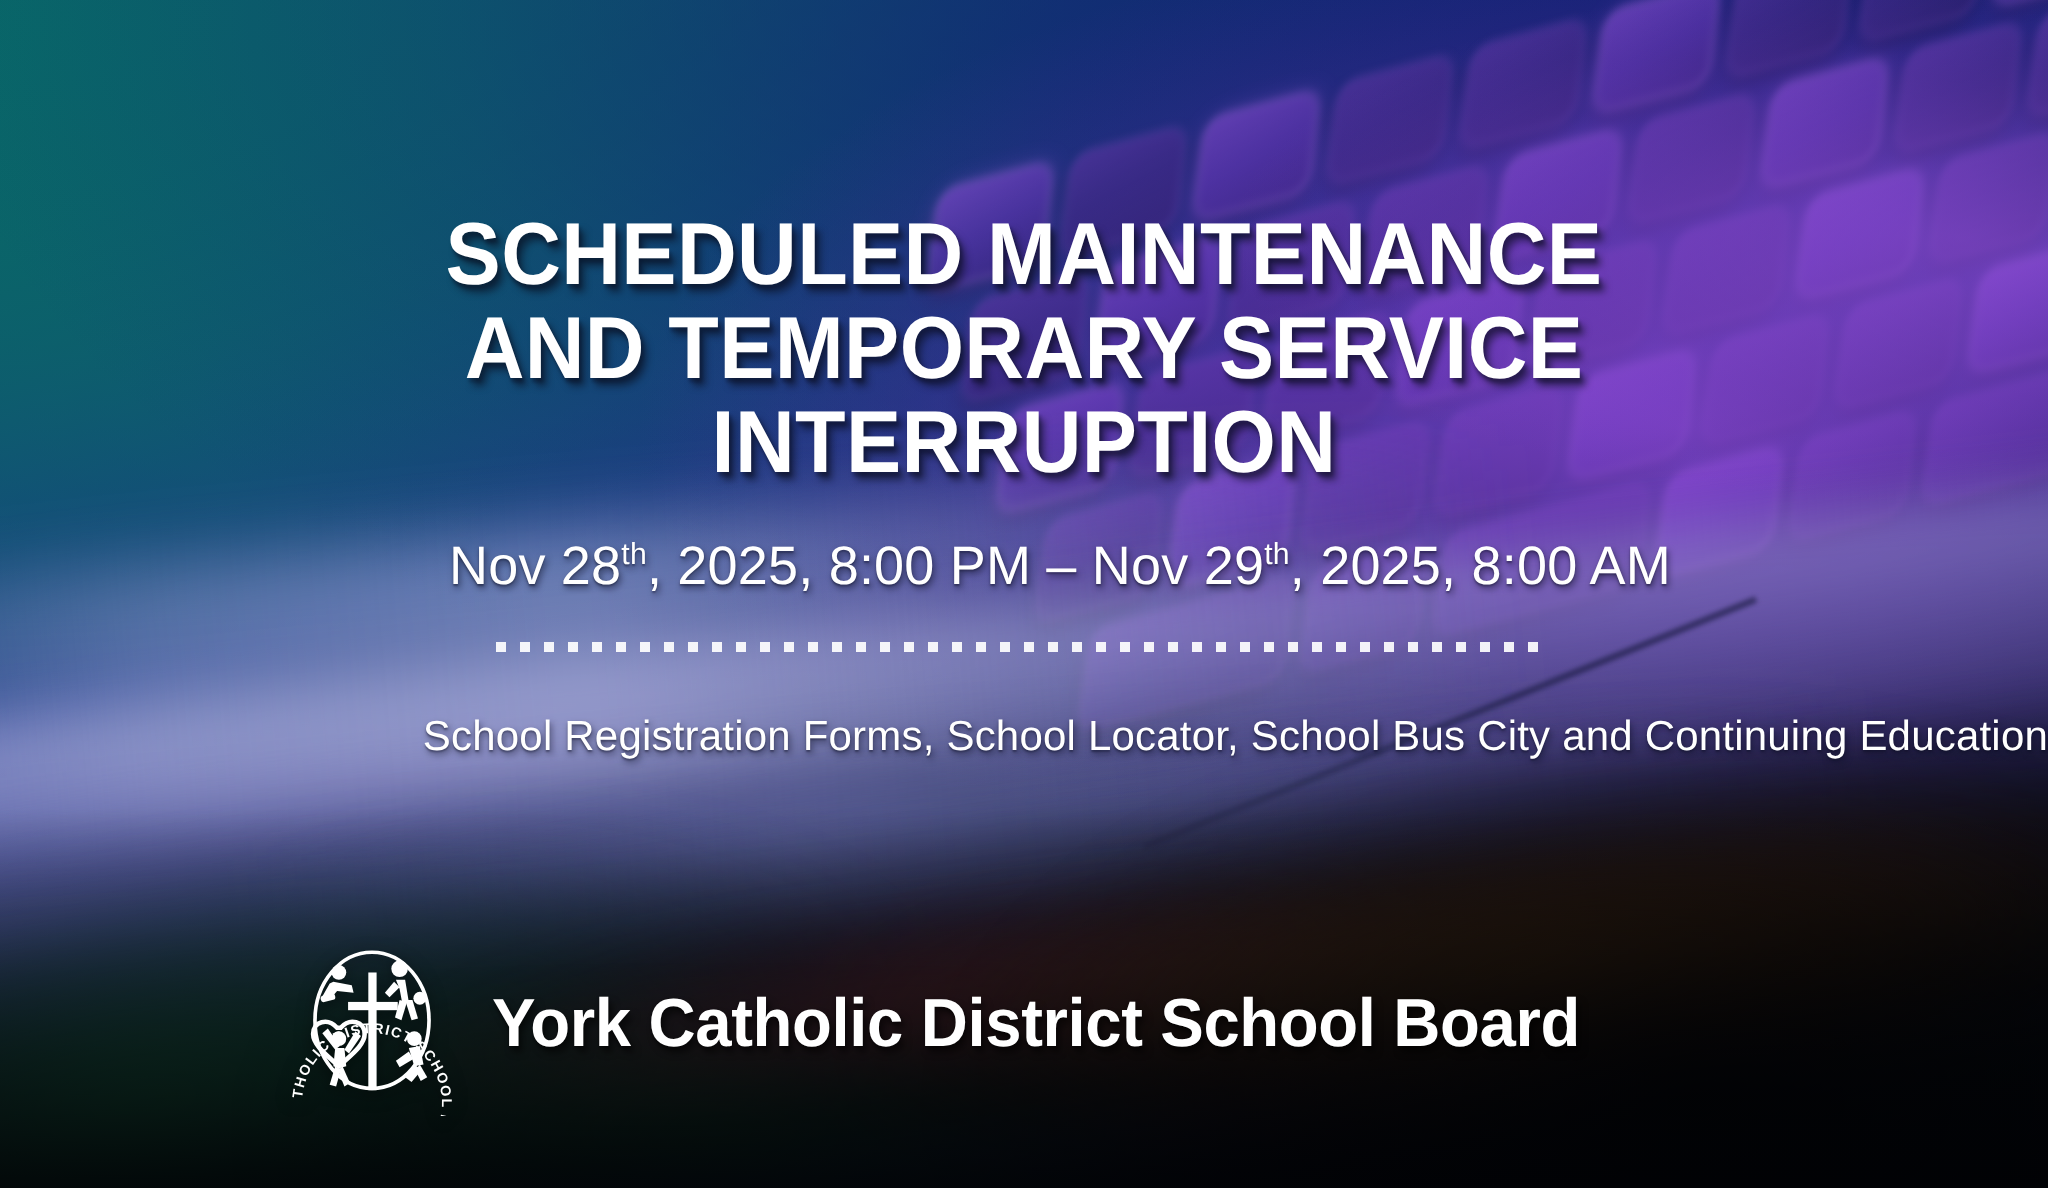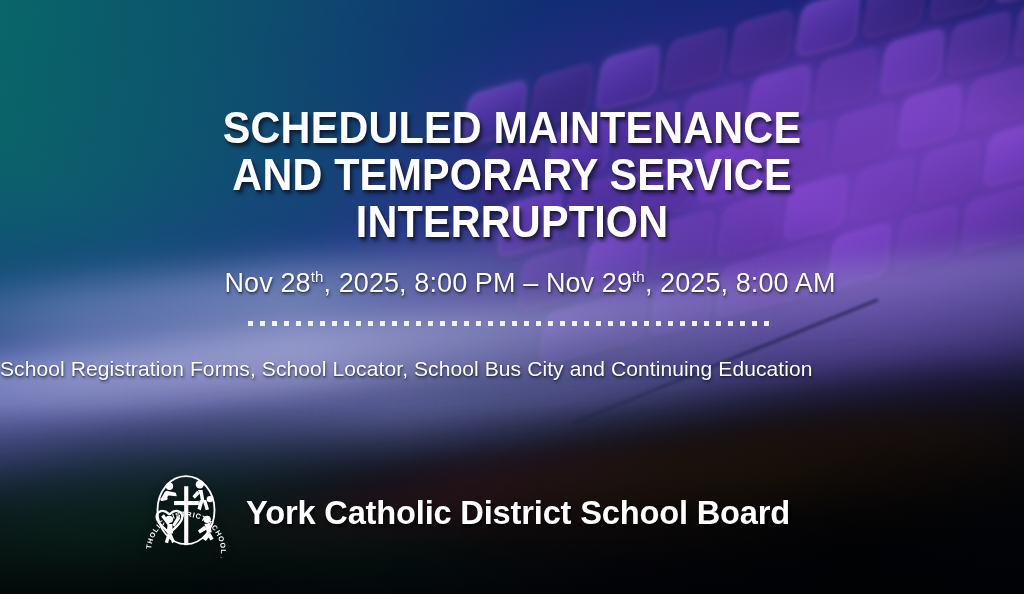--- a/index.html
+++ b/index.html
@@ -327,21 +327,21 @@
         rgba(255,255,255,0.92) 5px,
         rgba(255,255,255,0) 5px,
         rgba(255,255,255,0) 12px);
   }
 
   .subtitle {
     position: absolute;
     top: 357px;
     left: 0;
     right: 0;
-    text-align: left;
+    text-align: right;
     color: #ffffff;
     font-size: 21px;
     font-weight: 400;
     letter-spacing: 0.1px;
     white-space: nowrap;
     text-shadow:
       1px 2px 3px rgba(12,14,34,0.55),
       0 1px 1px rgba(12,14,34,0.40);
   }
 

